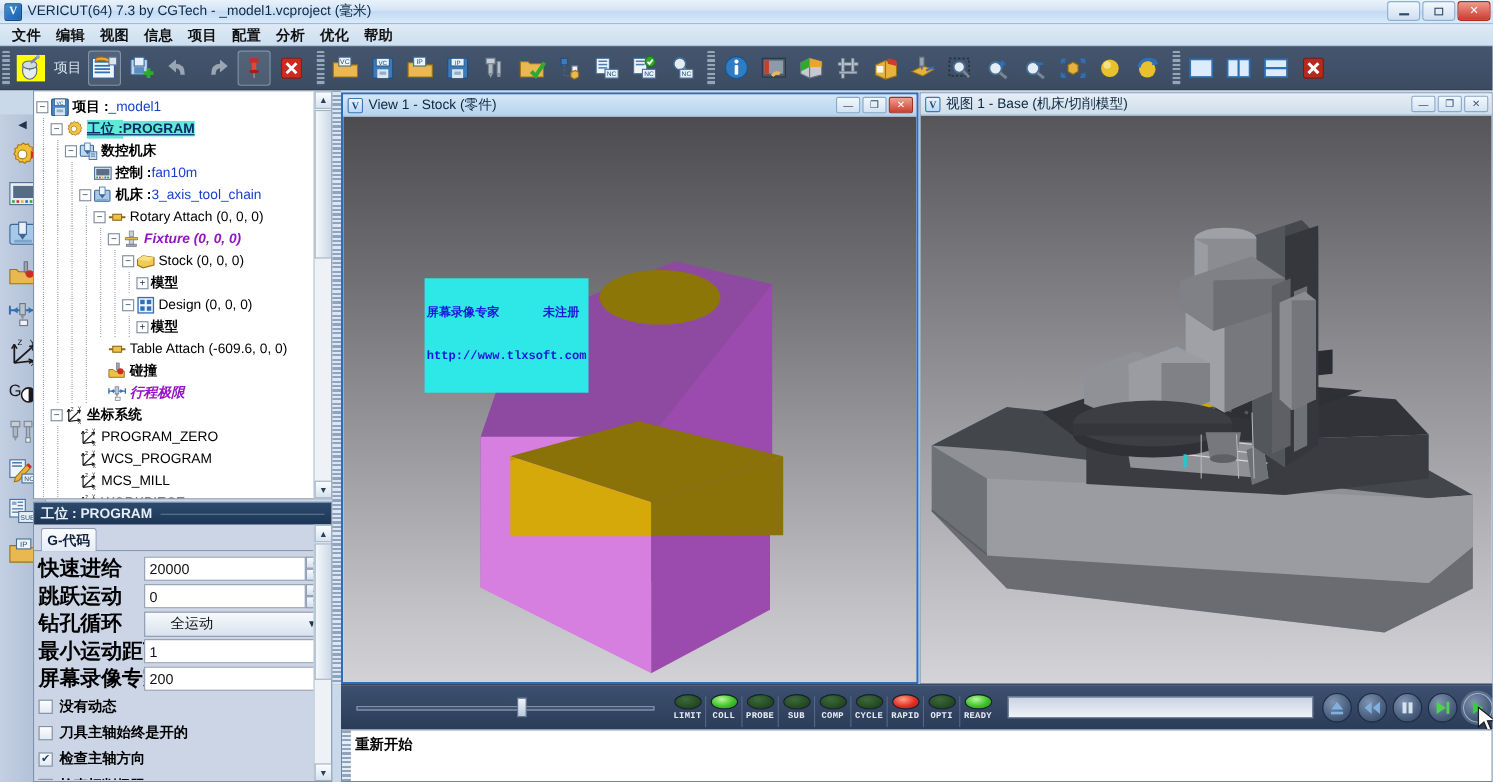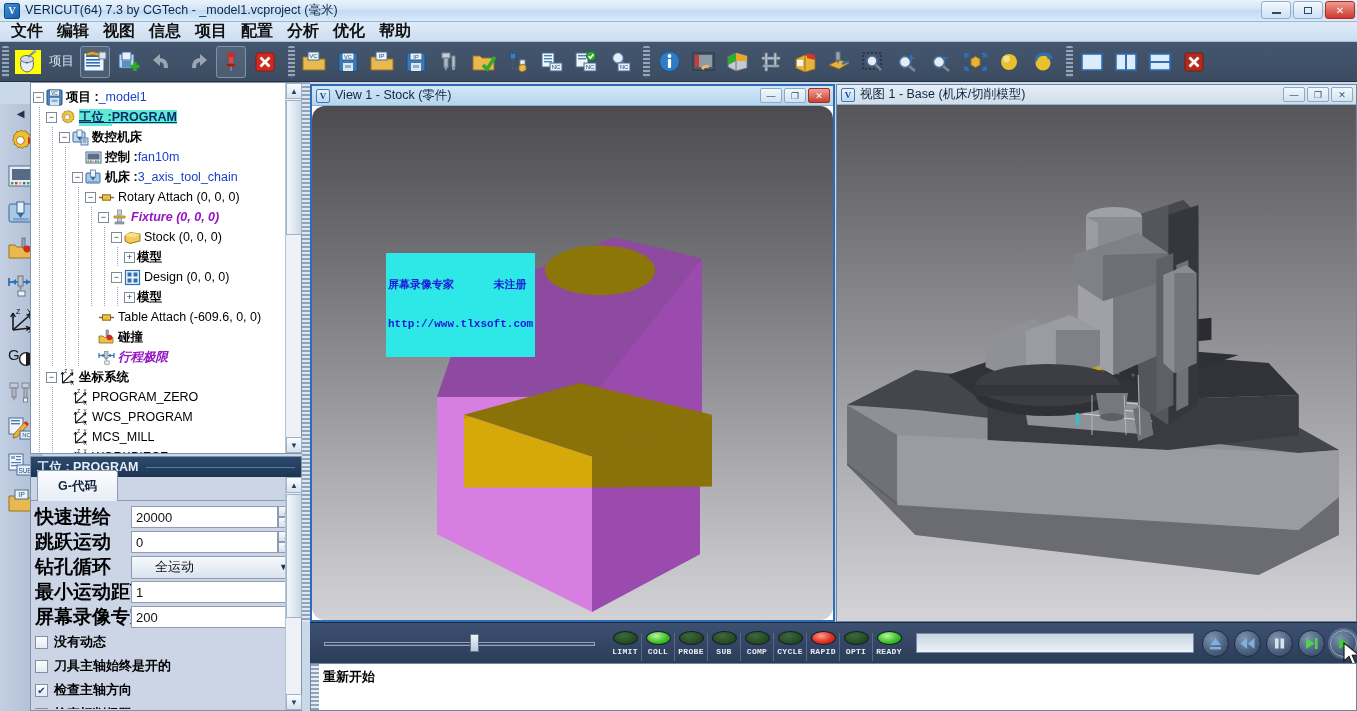--- a/index.html
+++ b/index.html
@@ -43,21 +43,21 @@
   .tb-btn .mini-max { width:8px; height:7px; border:1.5px solid #2a4a6a; }
 
   
   .menubar {
     position: absolute; left: 0; top: 22px; width: 1357px; height: 20px;
     background: linear-gradient(to bottom,#dfeaf6,#cddff0);
     border-bottom: 1px solid #a8c0d8;
     display: flex; align-items: center; padding-left: 4px;
   }
   .menu-item {
-    padding: 2px 7px; font-size: 16px; color: #111; cursor: default;
+    padding: 2px 7px; font-size: 13px; color: #111; cursor: default;
     font-weight: bold;
   }
 
   
   .toolbar {
     position: absolute; left: 0; top: 42px; width: 1357px; height: 40px;
     background: linear-gradient(to bottom,#44566e 0%,#3b4c62 100%);
     border-bottom: 1px solid #27323f;
     display: flex; align-items: center;
   }
@@ -126,21 +126,21 @@
   }
   .prop-header {
     height: 20px; background: linear-gradient(to bottom,#2c4a6d,#1d3553);
     color: #e6eef8; font-size: 12.5px; font-weight: bold;
     display: flex; align-items: center; padding-left: 6px;
   }
   .prop-header .rule { flex:1; height:1px; background:#5b7897; margin-left:8px; margin-right:6px; }
   .tabrow { height: 24px; display: flex; align-items: flex-end; padding-left: 6px;
     background: #ccd5e6; border-bottom: 1px solid #8c9bb5; }
   .tab {
-    height: 31px; padding: 0 20px; background: linear-gradient(to bottom,#fcfdff,#e6edf6);
+    height: 21px; padding: 0 5px; background: linear-gradient(to bottom,#fcfdff,#e6edf6);
     border: 1px solid #8c9bb5; border-bottom: none; border-radius: 3px 3px 0 0;
     display: flex; align-items: center; font-size: 12.5px; color:#12243c; font-weight:bold;
     margin-bottom: -1px;
   }
   .prop-body { padding: 4px 6px 0 4px; position:relative; height: 208px; overflow:hidden; }
   .prow { display: flex; align-items: center; height: 24px; margin-bottom: 1px; }
   .plabel { width: 96px; font-size: 19px; color:#000; font-weight:bold; white-space:nowrap; }
   .pfield {
     flex: 1; height: 22px; background: #fff; border: 1px solid #8e9bb0;
     font-size: 13px; color:#111; display: flex; align-items: center; padding-left: 4px;
@@ -184,21 +184,21 @@
     width: 22px; height: 15px; border: 1px solid #8aa9c6; border-radius: 2px;
     background: linear-gradient(to bottom,#f2f8fd,#d3e3f2);
     display: flex; align-items: center; justify-content: center; color:#2b4964; font-size:9px;
   }
   .vw-btn.close { background: linear-gradient(to bottom,#eda198,#c9402f); border-color:#a3301f; color:#fff; }
   .vw-btn.close.dim { background: linear-gradient(to bottom,#f3f8fd,#d3e3f2); border-color:#8aa9c6; color:#3a5a78; }
   .vw-canvas { position: absolute; left:0; right:0; bottom:0; overflow:hidden; }
 
   
   .scene-a { width:100%; height:100%;
-    background: linear-gradient(to bottom, #4b4b50 0%, #6e6e73 28%, #9b9ba0 60%, #c4c4c8 88%, #d2d2d6 100%); border-radius: 13px; }
+    background: linear-gradient(to bottom, #4b4b50 0%, #6e6e73 28%, #9b9ba0 60%, #c4c4c8 88%, #d2d2d6 100%); }
   .scene-b { width:100%; height:100%;
     background: linear-gradient(to bottom, #55555a 0%, #76767b 25%, #9c9ca1 55%, #c2c2c6 85%, #d4d4d8 100%); }
 
   
   .wm {
     position: absolute; background: #2ee8e8; padding: 0px 2px;
     font-family: "Liberation Mono", "DejaVu Sans Mono", monospace;
     line-height: 13px; white-space: pre;
   }
   .wm .l1 { color:#1a18d8; font-weight:bold; font-size:11px; letter-spacing:0px; }

